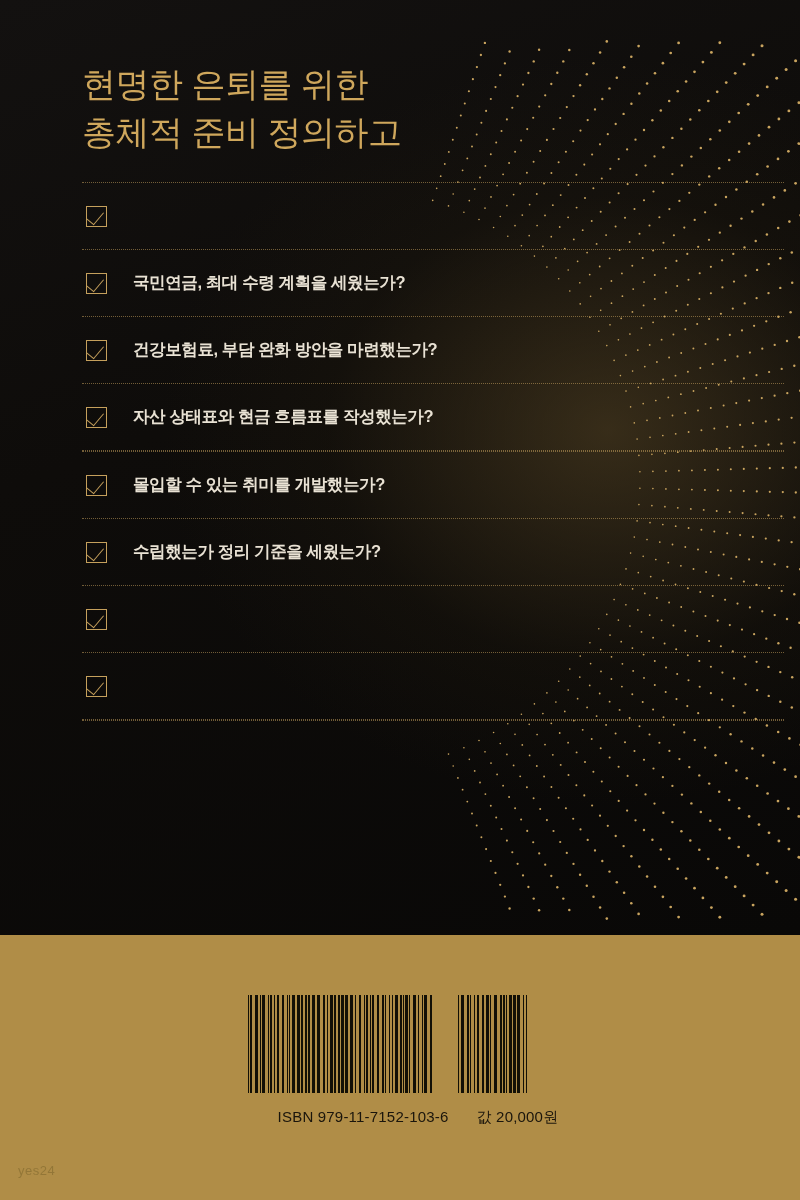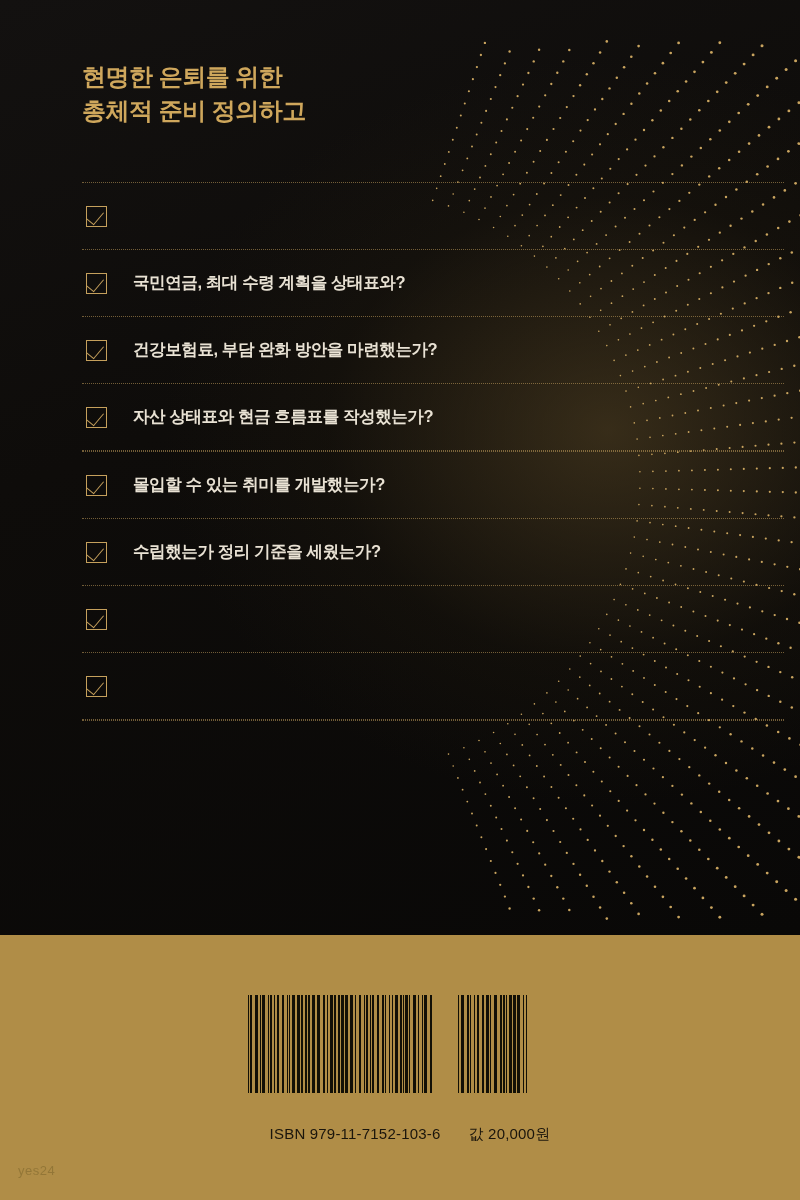--- a/index.html
+++ b/index.html
@@ -45,22 +45,22 @@
 
   
   .title-block {
     position: absolute;
     left: 82px;
     top: 60px;
     width: 560px;
   }
   .title-line {
     color: #cfa75c;
-    font-size: 24px;
-    font-weight: bold;
+    font-size: 34px;
+    font-weight: normal;
     letter-spacing: -0.5px;
     line-height: 1.42;
     white-space: nowrap;
   }
 
   
   .checklist {
     position: absolute;
     left: 82px;
     top: 182px;
@@ -124,31 +124,30 @@
   .barcode {
     height: 98px;
     display: flex;
     align-items: stretch;
   }
   .barcode.main { width: 196px; }
   .barcode.addon { width: 72px; margin-left: 14px; }
 
   .isbn-row {
     position: absolute;
-    left: 180px;
+    left: 188px;
     top: 173px;
     width: 460px;
     display: flex;
     justify-content: center;
     align-items: baseline;
     gap: 28px;
     color: #1a150c;
     font-size: 15px;
     letter-spacing: 0.2px;
-    margin-top: 17px;
   }
 
   .logo {
     position: absolute;
     left: 18px;
     top: 228px;
     color: #8e7335;
     font-size: 13px;
     letter-spacing: 0.5px;
     opacity: 0.85;
@@ -1220,21 +1219,21 @@
     <div class="checklist">
 
       <div class="divider"></div>
       <div class="check-row">
         <span class="check-box"></span>
       </div>
 
       <div class="divider"></div>
       <div class="check-row">
         <span class="check-box"></span>
-        <span class="check-text">국민연금, 최대 수령 계획을 상태표와?</span>
+        <span class="check-text">국민연금, 최대 수령 계획을 세웠는가?</span>
       </div>
 
       <div class="divider"></div>
       <div class="check-row">
         <span class="check-box"></span>
         <span class="check-text">건강보험료, 부담 완화 방안을 마련했는가?</span>
       </div>
 
       <div class="divider"></div>
       <div class="check-row">

